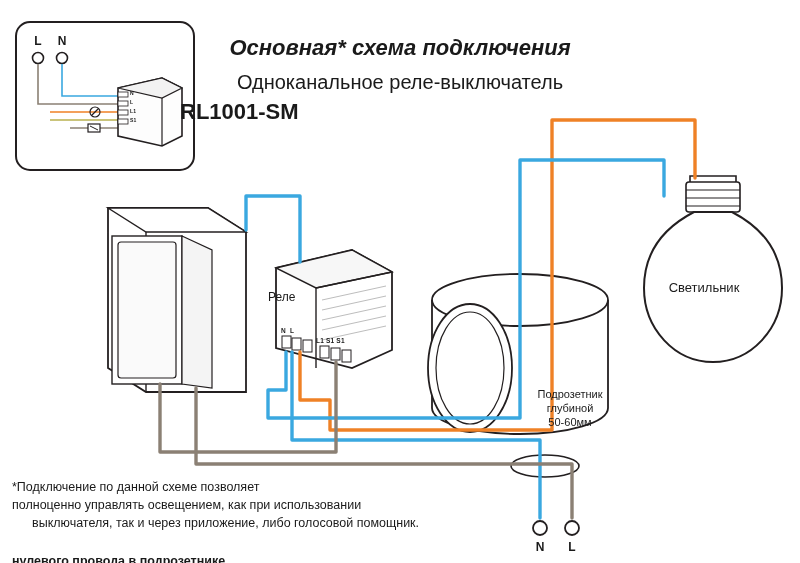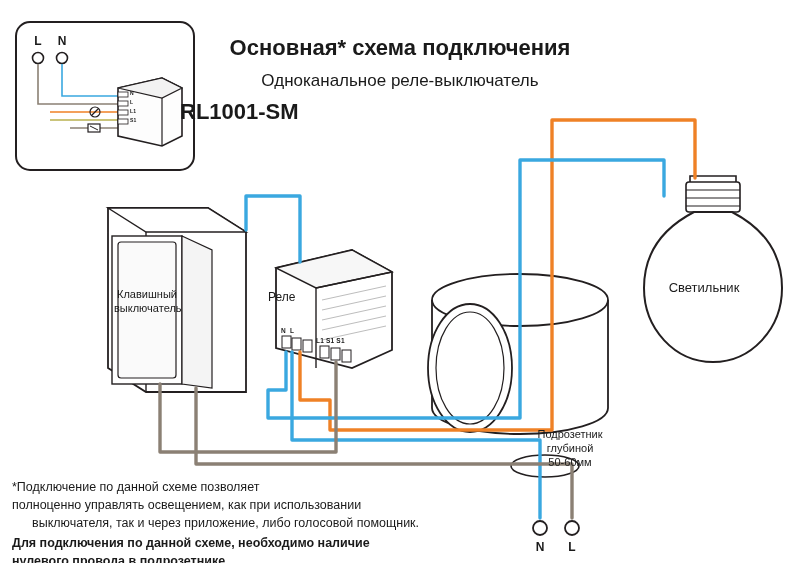--- a/index.html
+++ b/index.html
@@ -23,23 +23,24 @@
   .txt {
     position: absolute;
     color: #1a1a1a;
     white-space: pre;
     line-height: 1.25;
   }
   .title-main {
     font-size: 22px;
     font-weight: bold;
     text-align: center;
+    font-style: italic;
   }
   .title-sub {
-    font-size: 17px;
+    font-size: 20px;
     text-align: center;
   }
   .title-model {
     font-size: 22px;
     font-weight: bold;
     text-align: left;
   }
   .lbl {
     font-size: 11px;
     text-align: center;
@@ -188,36 +189,33 @@
   <div class="txt title-model" style="left:180px; top:98px; width:440px;">RL1001-SM</div>
 
   <div class="txt term" style="left:28px; top:34px; width:20px;">L</div>
   <div class="txt term" style="left:52px; top:34px; width:20px;">N</div>
 
   <div class="txt term-small" style="left:130px; top:90px;">N</div>
   <div class="txt term-small" style="left:130px; top:99px;">L</div>
   <div class="txt term-small" style="left:130px; top:108px;">L1</div>
   <div class="txt term-small" style="left:130px; top:117px;">S1</div>
 
-  <div class="txt lbl" style="left:114px; top:288px; width:66px;">Клавишный
-выключатель</div>
 
   <div class="txt lbl-relay" style="left:268px; top:290px; width:56px;">Реле</div>
 
   <div class="txt term-small" style="left:281px; top:327px; font-size:6.5px;">N  L</div>
   <div class="txt term-small" style="left:316px; top:337px; font-size:6.5px;">L1 S1 S1</div>
 
-  <div class="txt lbl" style="left:522px; top:388px; width:96px;margin-top:40px;">Подрозетник
+  <div class="txt lbl" style="left:522px; top:388px; width:96px;">Подрозетник
 глубиной
 50-60мм</div>
 
   <div class="txt lbl-lamp" style="left:646px; top:280px; width:116px;">Светильник</div>
 
   <div class="txt term" style="left:530px; top:540px; width:20px;">N</div>
   <div class="txt term" style="left:562px; top:540px; width:20px;">L</div>
 
   <div class="txt note" style="left:12px; top:478px;">*Подключение по данной схеме позволяет</div>
   <div class="txt note" style="left:12px; top:496px;">полноценно управлять освещением, как при использовании</div>
   <div class="txt note" style="left:12px; top:514px;margin-left:20px;">выключателя, так и через приложение, либо голосовой помощник.</div>
-  <div class="txt note-bold" style="left:12px; top:534px;">Для подключения по данной схеме, необходимо наличие</div>
   <div class="txt note-bold" style="left:12px; top:552px;">нулевого провода в подрозетнике.</div>
 
 </div>
 
 </body></html>

